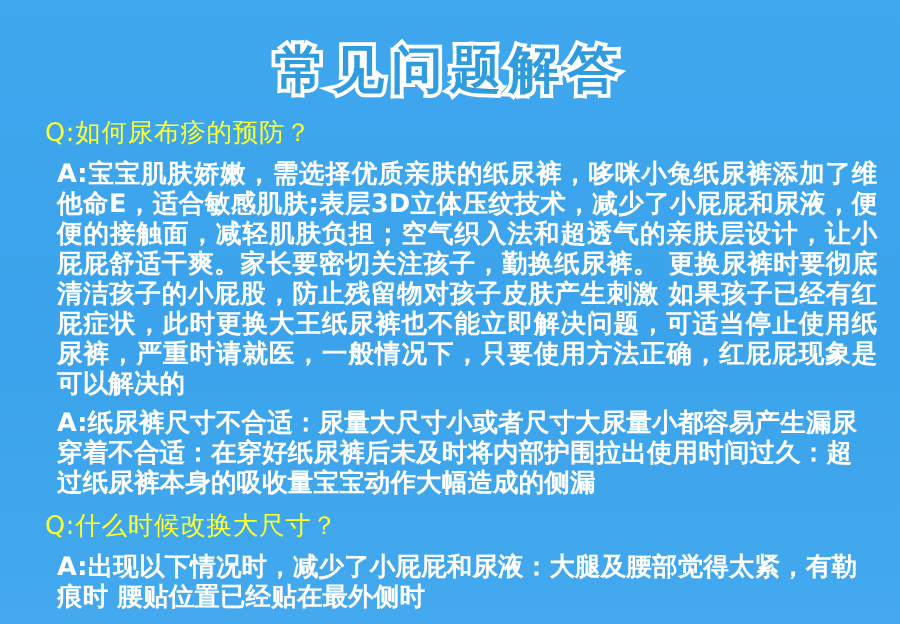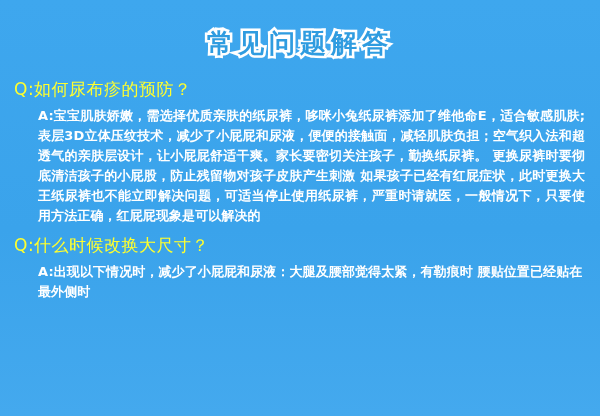--- a/index.html
+++ b/index.html
@@ -26,21 +26,21 @@
   
   .title-wrap {
     width: 100%;
     text-align: center;
     padding-top: 30px;
     height: 62px;
     box-sizing: border-box;
   }
   .title {
     display: inline-block;
-    font-size: 26px;
+    font-size: 34px;
     font-weight: 700;
     letter-spacing: 5px;
     color: #2f9ce0;
     -webkit-text-stroke: 5px #ffffff;
     paint-order: stroke fill;
     text-stroke: 5px #ffffff;
     line-height: 1;
     font-family: "DejaVu Sans", "Liberation Sans", sans-serif;
   }
 
@@ -50,27 +50,27 @@
   }
   .faq-item {
     margin-bottom: 3px;
   }
   .question {
     color: #ffff2e;
     font-size: 17px;
     font-weight: 400;
     line-height: 26px;
     letter-spacing: 0.5px;
-    margin: 0 0 4px 0;
+    margin: 0 0 4px 16px;
     white-space: nowrap;
     font-family: "DejaVu Sans", "Liberation Sans", sans-serif;
   }
   .answer {
     color: #ffffff;
-    font-size: 13px;
+    font-size: 17px;
     font-weight: 700;
     line-height: 20px;
     margin: 0 0 6px 0;
     padding-left: 24px;
     padding-right: 6px;
     text-align: justify;
     text-justify: inter-character;
     letter-spacing: 0.1px;
     font-family: "DejaVu Sans", "Liberation Sans", sans-serif;
   }
@@ -91,20 +91,21 @@
   </div>
 
   <div class="faq-list">
 
     <div class="faq-item q1">
       <p class="question">Q:如何尿布疹的预防？</p>
       <p class="answer">A:宝宝肌肤娇嫩，需选择优质亲肤的纸尿裤，哆咪小兔纸尿裤添加了维他命E，适合敏感肌肤;表层3D立体压纹技术，减少了小屁屁和尿液，便便的接触面，减轻肌肤负担；空气织入法和超透气的亲肤层设计，让小屁屁舒适干爽。家长要密切关注孩子，勤换纸尿裤。 更换尿裤时要彻底清洁孩子的小屁股，防止残留物对孩子皮肤产生刺激 如果孩子已经有红屁症状，此时更换大王纸尿裤也不能立即解决问题，可适当停止使用纸尿裤，严重时请就医，一般情况下，只要使用方法正确，红屁屁现象是可以解决的</p>
     </div>
 
     <div class="faq-item q2">
+      <p class="answer">A:纸尿裤尺寸不合适：尿量大尺寸小或者尺寸大尿量小都容易产生漏尿穿着不合适：在穿好纸尿裤后未及时将内部护围拉出使用时间过久：超过纸尿裤本身的吸收量宝宝动作大幅造成的侧漏</p>
     </div>
 
     <div class="faq-item q3">
       <p class="question">Q:什么时候改换大尺寸？</p>
       <p class="answer">A:出现以下情况时，减少了小屁屁和尿液：大腿及腰部觉得太紧，有勒痕时 腰贴位置已经贴在最外侧时</p>
     </div>
 
   </div>
 </div>
 

